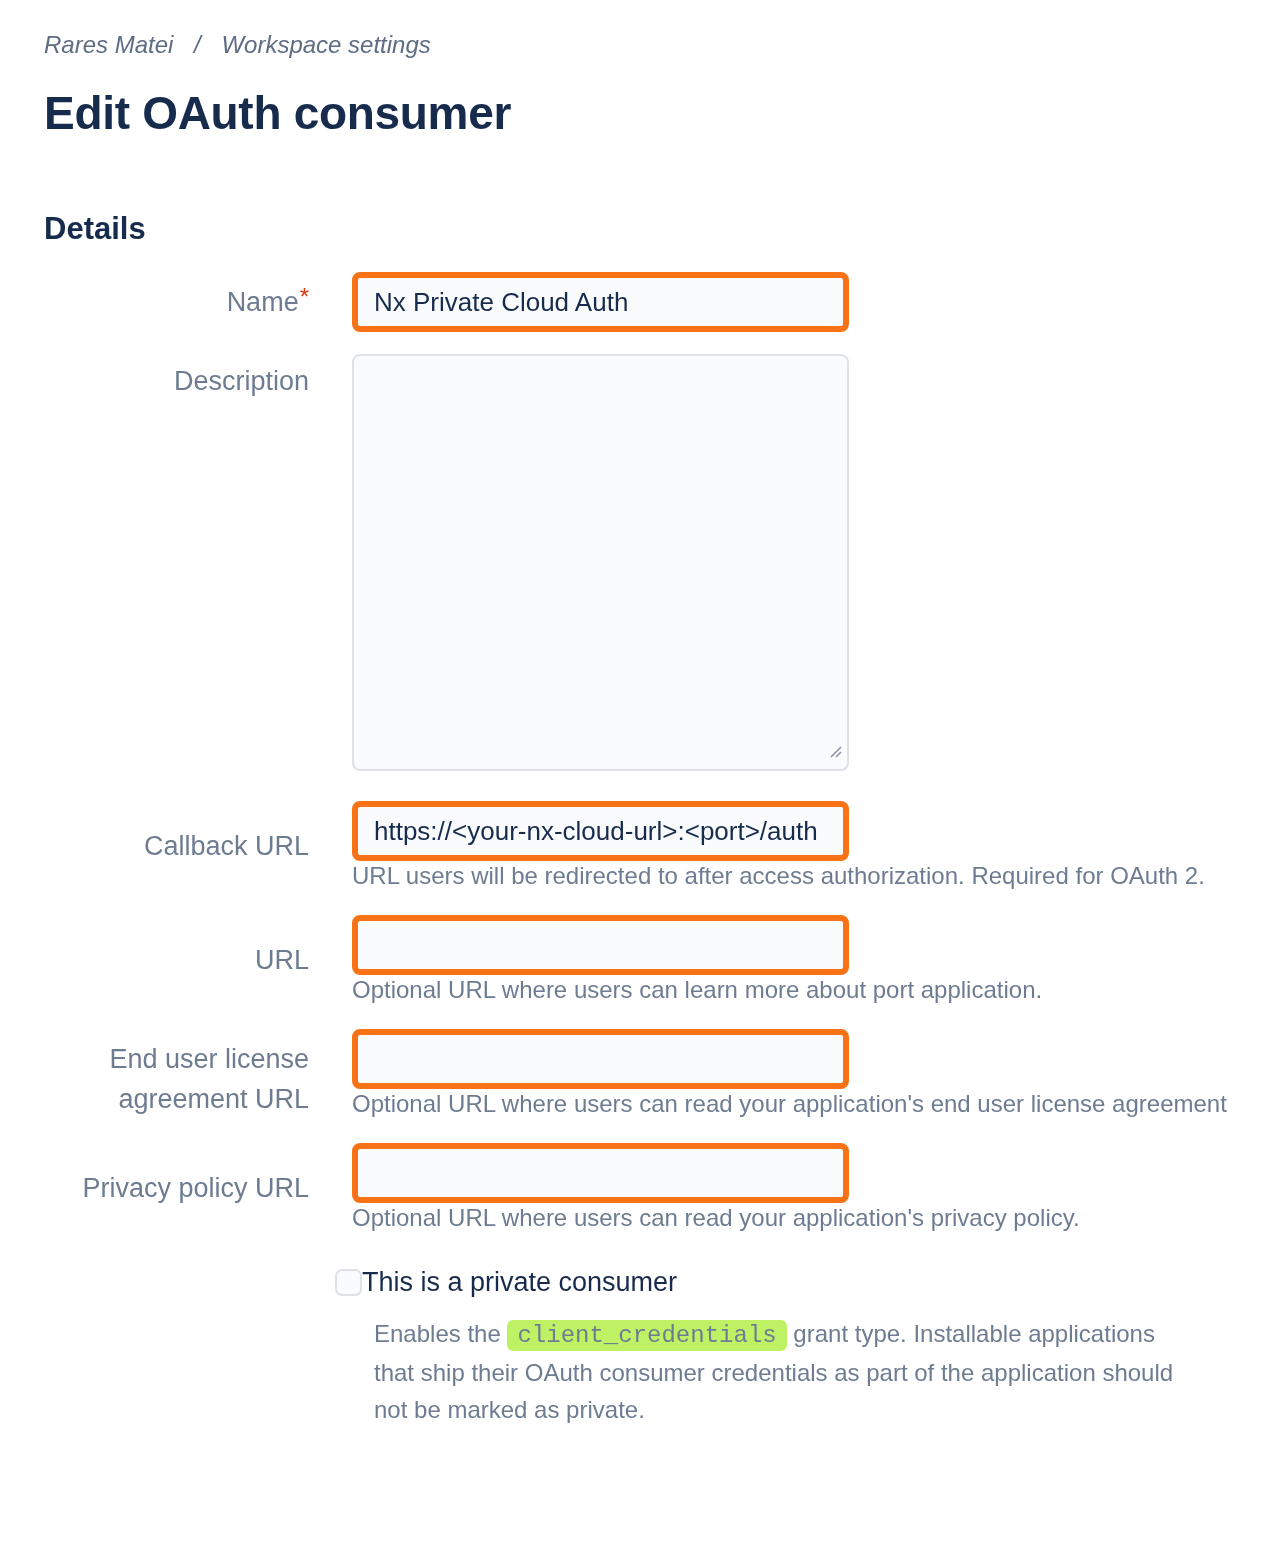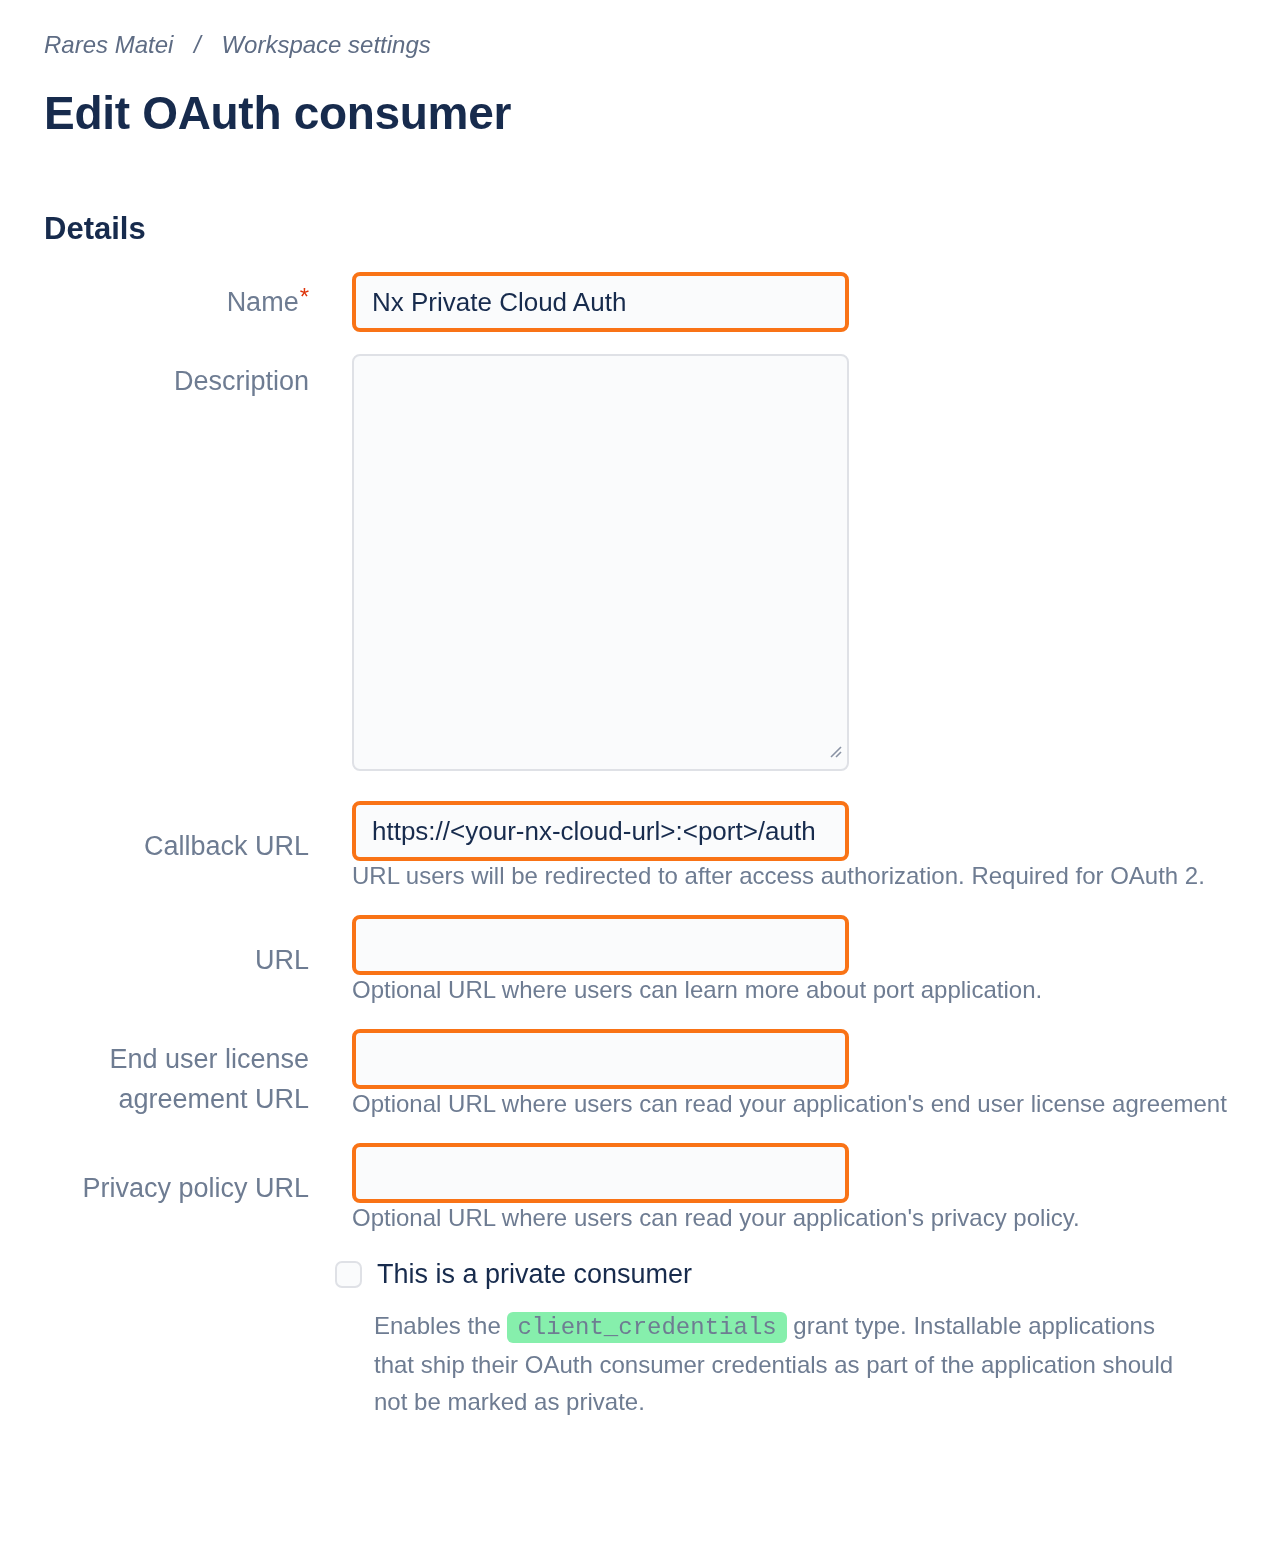--- a/index.html
+++ b/index.html
@@ -43,21 +43,21 @@
     font-size:27px; line-height:34px;
     color:#6E7C92;
   }
   .row-description .form-label { padding-top:10px; }
   .row-eula .form-label { padding-top:10px; line-height:40px; }
   .required { color:#DE350B; font-size:24px; position:relative; top:-6px; margin-left:1px; }
 
   .text-input {
     width:497px; height:60px;
     background:#FAFBFC;
-    border:4px solid #f97316;
+    border:6px solid #f97316;
     border-radius:8px;
     padding:0 16px;
     font-family:"Liberation Sans","DejaVu Sans",sans-serif;
     font-size:26px; color:#172B4D;
     outline:none;
   }
   .textarea-wrap { position:relative; width:497px; }
   textarea.text-area {
     width:497px; height:417px;
     background:#FAFBFC;
@@ -71,42 +71,42 @@
   .resize-handle { position:absolute; right:7px; bottom:9px; }
 
   .help {
     font-size:24px; line-height:30px;
     color:#6E7C92;
     white-space:nowrap;
   }
 
   
   .checkbox-row {
-    display:flex; align-items:center; gap:15px;
-    margin-top:24px; margin-left:291px;
+    display:flex; align-items:center; 
+    margin-top:32px; margin-left:291px;
   }
   .checkbox {
     width:27px; height:27px; flex:0 0 27px;
     background:#FAFBFC;
     border:2px solid #DFE1E6;
     border-radius:7px;
     cursor:pointer;
   }
   .checkbox-label { font-size:27px; line-height:34px; color:#172B4D; cursor:pointer; }
 
   .checkbox-help {
     margin-left:330px; margin-top:16px;
     max-width:815px;
     font-size:24px; line-height:37px;
     color:#6E7C92;
   }
   .code {
     font-family:"Liberation Mono","DejaVu Sans Mono",monospace;
     font-size:24px;
-    background:#86efac;
+    background:#bef264;
     color:#6E7C92;
     border-radius:6px;
     padding:2px 10px;
   }
 </style>
 </head>
 <body>
 
 <div class="page">
 

